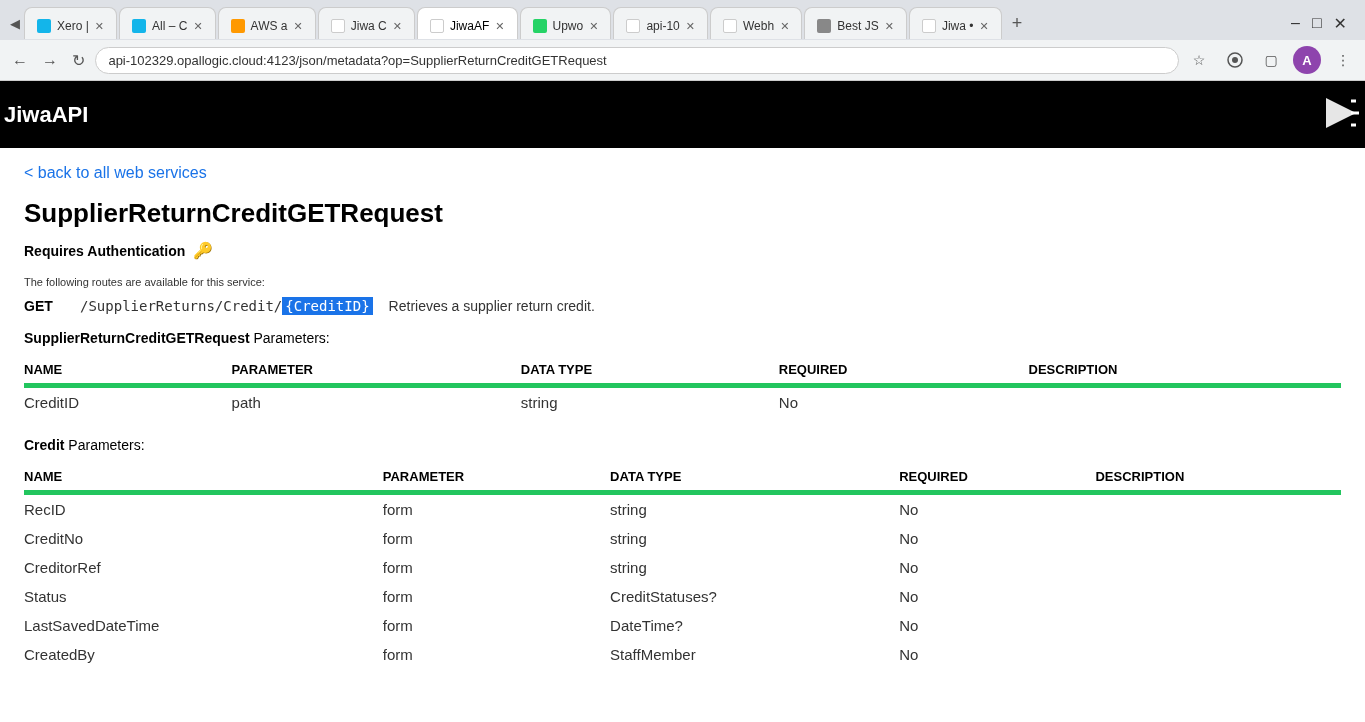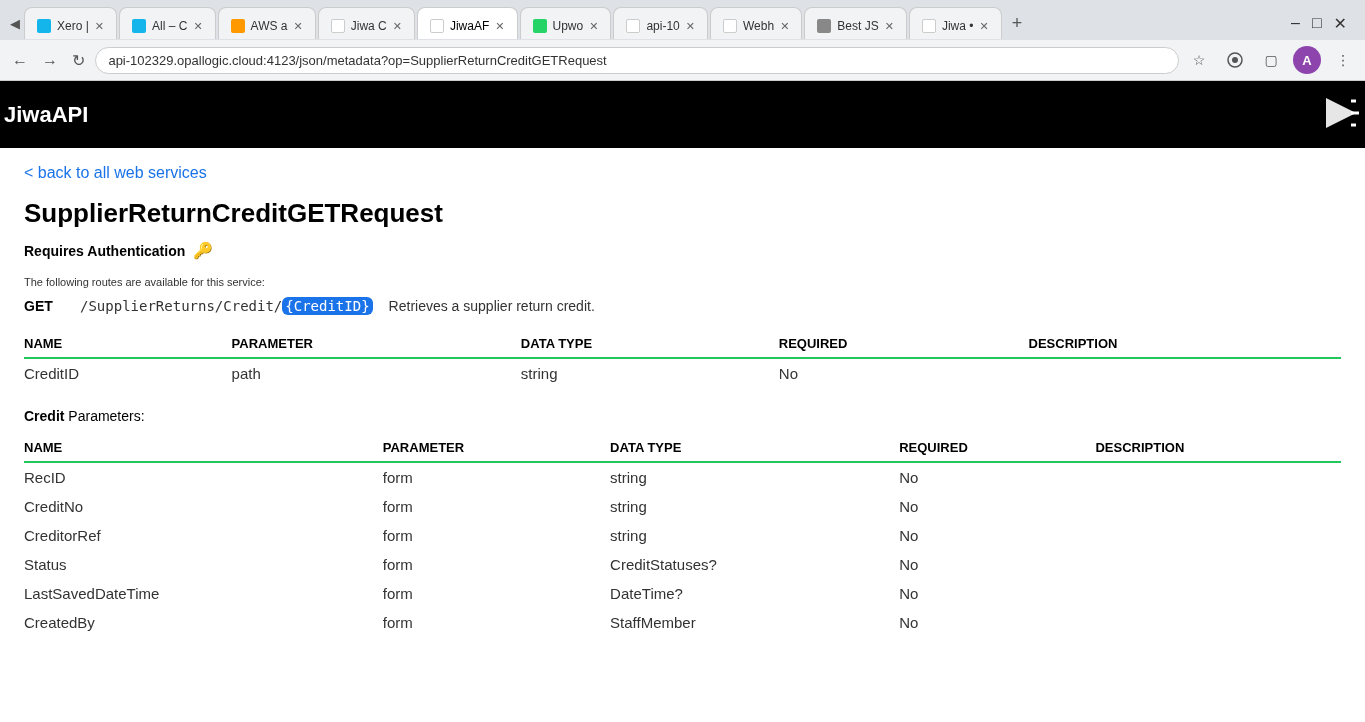--- a/index.html
+++ b/index.html
@@ -200,21 +200,21 @@
       min-width: 40px;
     }
     .route-path {
       font-family: monospace;
       color: #333;
     }
     .route-path .highlight {
       background: #1a73e8;
       color: #fff;
       padding: 1px 3px;
-      border-radius: 6px;
+      border-radius: 0;
     }
     .route-description {
       color: #333;
     }
 
     .params-heading {
       font-size: 14px;
       font-weight: bold;
       margin-bottom: 10px;
       color: #000;
@@ -226,21 +226,21 @@
       width: 100%;
       border-collapse: collapse;
       margin-bottom: 20px;
     }
     .params-table th {
       text-align: left;
       font-weight: bold;
       font-size: 13px;
       padding: 6px 12px 6px 0;
       color: #000;
-      border-bottom: 2px solid #22c55e;
+      border-bottom: 5px solid #22c55e;
     }
     .params-table td {
       text-align: left;
       font-size: 15px;
       padding: 6px 12px 6px 0;
       color: #333;
     }
 
     .section-heading {
       font-size: 14px;
@@ -366,20 +366,23 @@
   <p class="routes-text">The following routes are available for this service:</p>
 
   <div class="route-row">
     <span class="route-method">GET</span>
     <span class="route-path">
       <span>/SupplierReturns/Credit/</span><span class="highlight">{CreditID}</span>
     </span>
     <span class="route-description">Retrieves a supplier return credit.</span>
   </div>
 
+  <div class="params-heading">
+    <span>SupplierReturnCreditGETRequest</span><span class="normal"> Parameters:</span>
+  </div>
 
   
   <table class="params-table">
     <thead>
       <tr>
         <th>NAME</th>
         <th>PARAMETER</th>
         <th>DATA TYPE</th>
         <th>REQUIRED</th>
         <th>DESCRIPTION</th>

